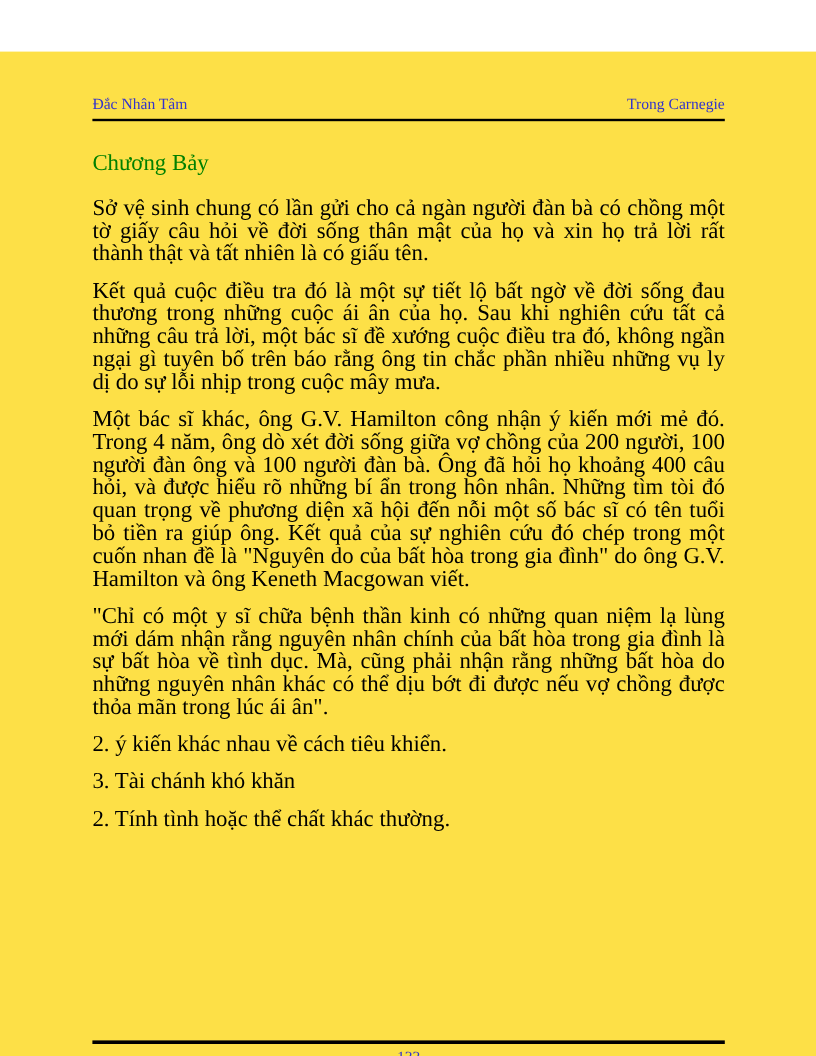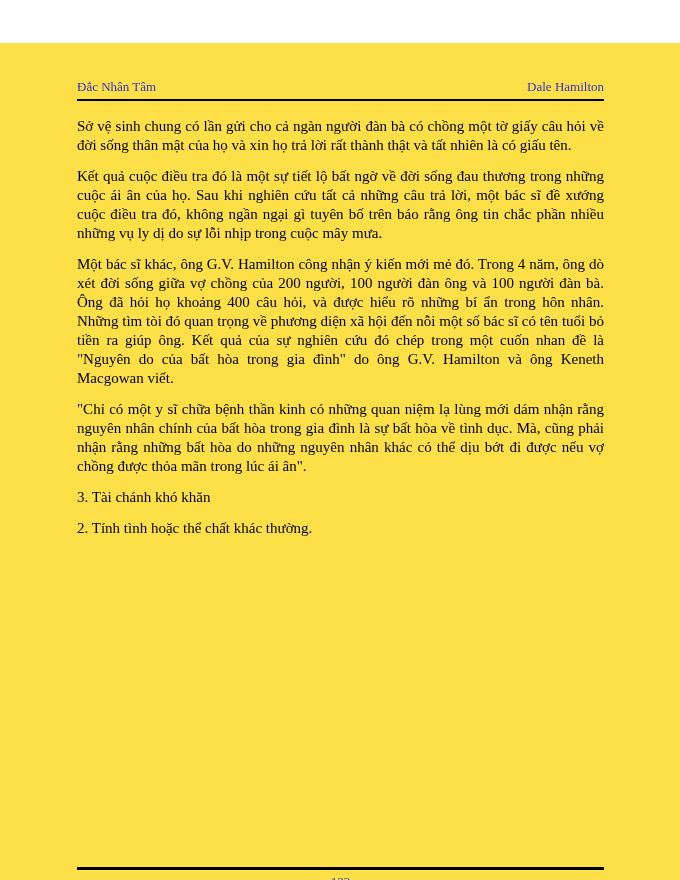--- a/index.html
+++ b/index.html
@@ -41,21 +41,21 @@
   }
   .section-title {
     margin: 12px 0 0 0;
     font-size: 16px;
     line-height: 19px;
     font-weight: normal;
     color: var(--accent-blue, #3333cc);
   }
   .body-paragraph, .list-item {
     margin: 12px 0 0 0;
-    font-size: 15px;
+    font-size: 19px;
     line-height: 19px;
     text-align: justify;
     color: var(--body-color, #000000);
   }
   .body-paragraph.first {
     margin-top: 16px;
   }
   .list-item {
     text-align: left;
   }
@@ -76,29 +76,31 @@
 </style>
 </head>
 <body>
 
 <div class="page">
 
   <div class="content">
 
     <div class="page-header">
       <span>Đắc Nhân Tâm</span>
-      <span>Dale Hamilton</span>
+      <span>Trong Carnegie</span>
     </div>
 
+    <h1 class="chapter-title">Chương Bảy</h1>
 
 
     <p class="body-paragraph first">Sở vệ sinh chung có lần gửi cho cả ngàn người đàn bà có chồng một tờ giấy câu hỏi về đời sống thân mật của họ và xin họ trả lời rất thành thật và tất nhiên là có giấu tên.</p>
     <p class="body-paragraph">Kết quả cuộc điều tra đó là một sự tiết lộ bất ngờ về đời sống đau thương trong những cuộc ái ân của họ. Sau khi nghiên cứu tất cả những câu trả lời, một bác sĩ đề xướng cuộc điều tra đó, không ngần ngại gì tuyên bố trên báo rằng ông tin chắc phần nhiều những vụ ly dị do sự lỗi nhịp trong cuộc mây mưa.</p>
     <p class="body-paragraph">Một bác sĩ khác, ông G.V. Hamilton công nhận ý kiến mới mẻ đó. Trong 4 năm, ông dò xét đời sống giữa vợ chồng của 200 người, 100 người đàn ông và 100 người đàn bà. Ông đã hỏi họ khoảng 400 câu hỏi, và được hiểu rõ những bí ẩn trong hôn nhân. Những tìm tòi đó quan trọng về phương diện xã hội đến nỗi một số bác sĩ có tên tuổi bỏ tiền ra giúp ông. Kết quả của sự nghiên cứu đó chép trong một cuốn nhan đề là "Nguyên do của bất hòa trong gia đình" do ông G.V. Hamilton và ông Keneth Macgowan viết.</p>
     <p class="body-paragraph">"Chỉ có một y sĩ chữa bệnh thần kinh có những quan niệm lạ lùng mới dám nhận rằng nguyên nhân chính của bất hòa trong gia đình là sự bất hòa về tình dục. Mà, cũng phải nhận rằng những bất hòa do những nguyên nhân khác có thể dịu bớt đi được nếu vợ chồng được thỏa mãn trong lúc ái ân".</p>
+    <p class="list-item">2. ý kiến khác nhau về cách tiêu khiển.</p>
     <p class="list-item">3. Tài chánh khó khăn</p>
     <p class="list-item">2. Tính tình hoặc thể chất khác thường.</p>
 
   </div>
 
   <div class="page-footer">
     <span class="page-number">- 133 -</span>
   </div>
 
 </div>

